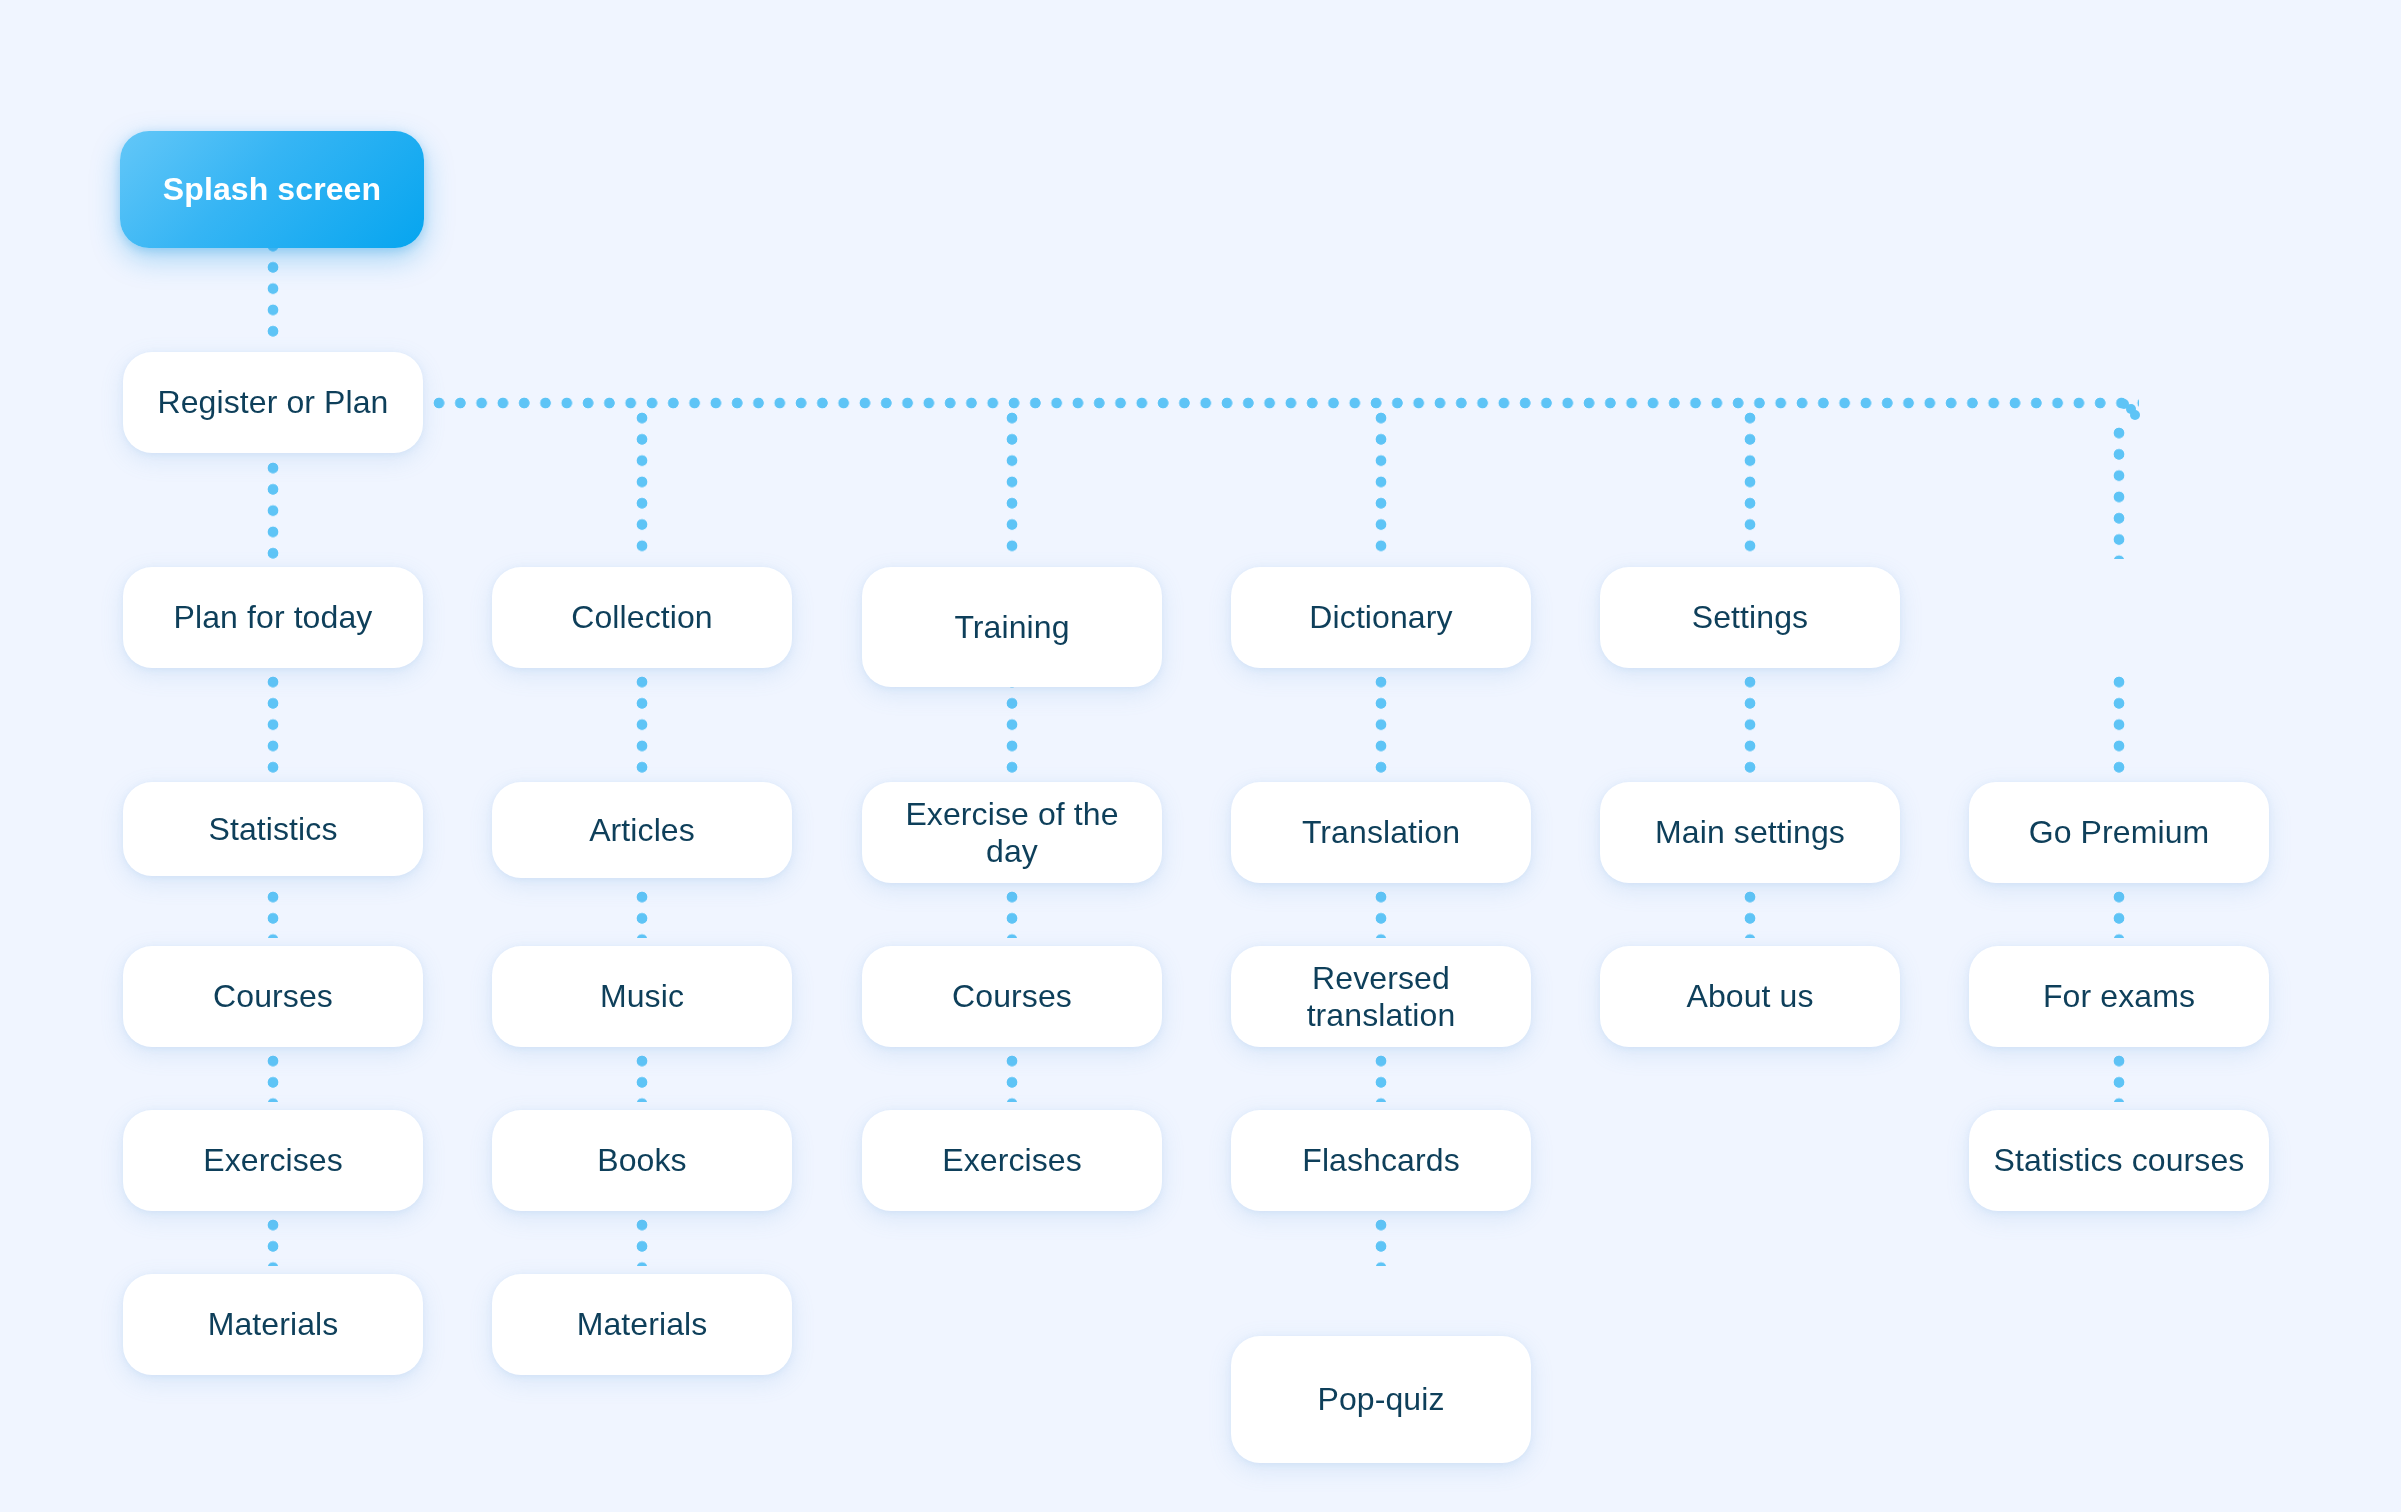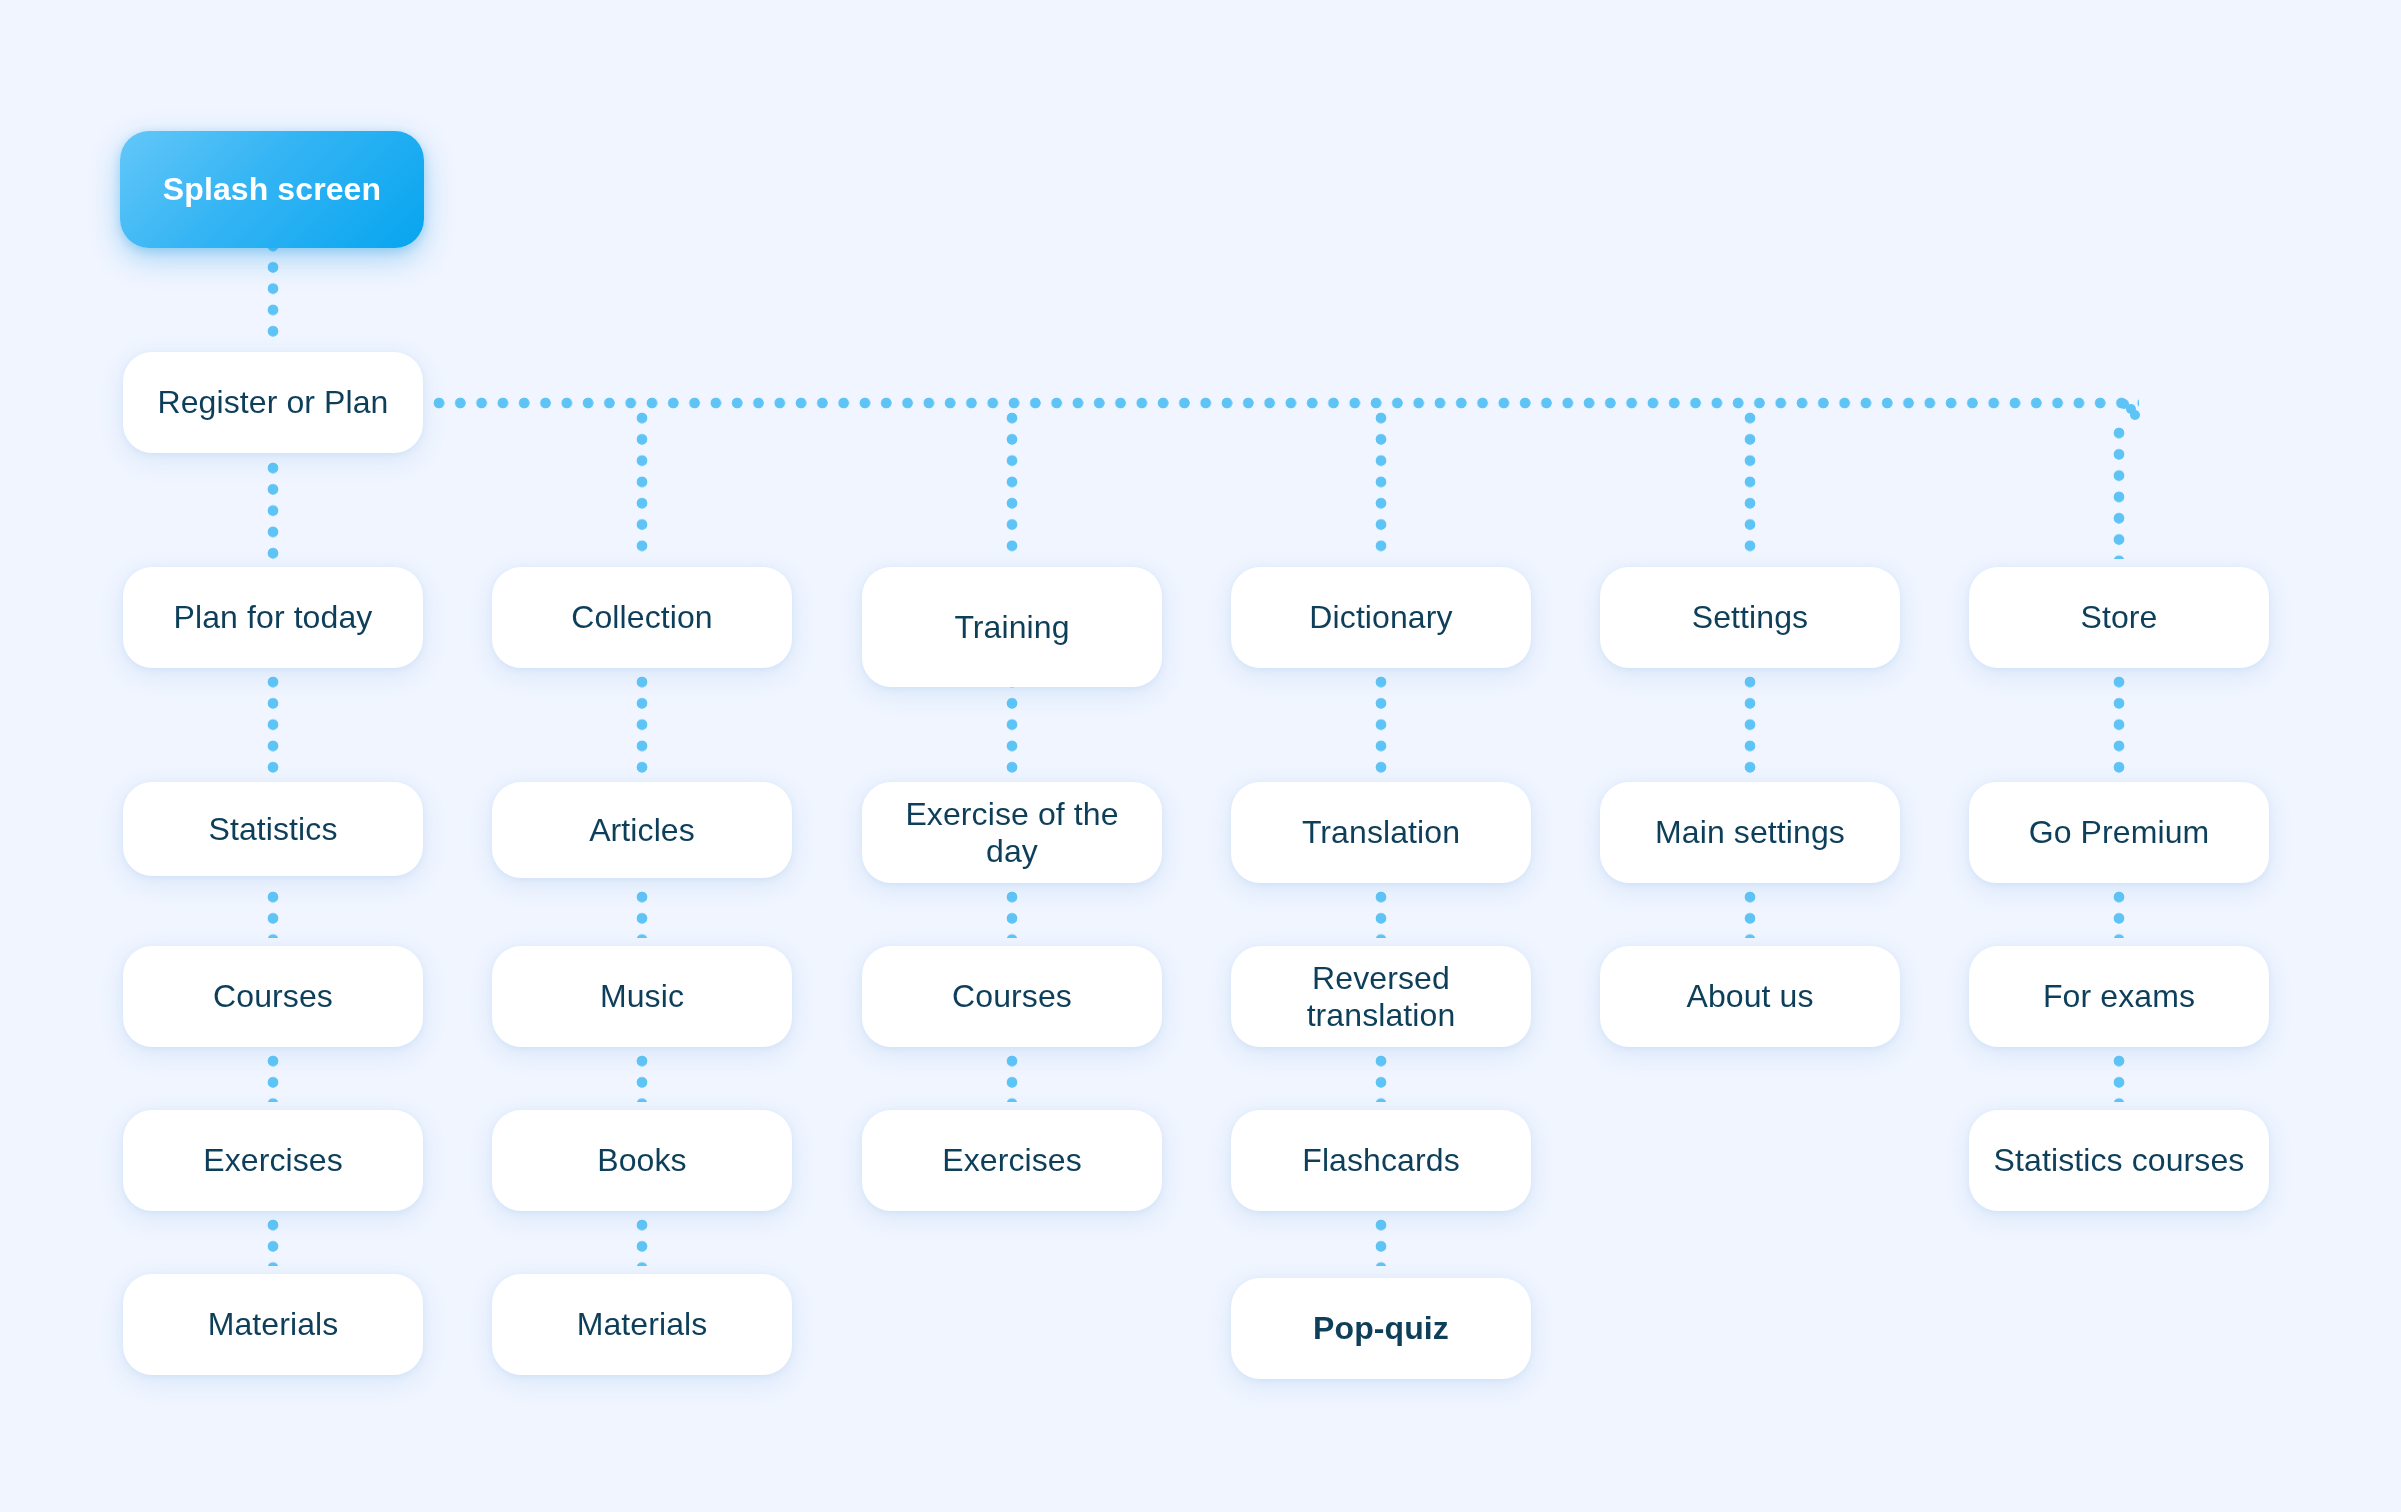--- a/index.html
+++ b/index.html
@@ -134,27 +134,26 @@
     <div class="dots-v" style="left: 1006px; top: 1055px; height: 47px;"></div>
     <div class="node" style="left: 862px; top: 1110px; width: 300px; height: 101px;">Exercises</div>
     <div class="node" style="left: 1231px; top: 567px; width: 300px; height: 101px;">Dictionary</div>
     <div class="dots-v" style="left: 1375px; top: 676px; height: 97px;"></div>
     <div class="node" style="left: 1231px; top: 782px; width: 300px; height: 101px;">Translation</div>
     <div class="dots-v" style="left: 1375px; top: 891px; height: 47px;"></div>
     <div class="node" style="left: 1231px; top: 946px; width: 300px; height: 101px;">Reversed translation</div>
     <div class="dots-v" style="left: 1375px; top: 1055px; height: 47px;"></div>
     <div class="node" style="left: 1231px; top: 1110px; width: 300px; height: 101px;">Flashcards</div>
     <div class="dots-v" style="left: 1375px; top: 1219px; height: 47px;"></div>
-    <div class="node" style="left: 1231px; top: 1278px; width: 300px; height: 101px; font-weight: bold;">Pop-quiz</div>
+    <div class="node" style="left: 1231px; top: 1336px; width: 300px; height: 127px;">Pop-quiz</div>
     <div class="node" style="left: 1600px; top: 567px; width: 300px; height: 101px;">Settings</div>
     <div class="dots-v" style="left: 1744px; top: 676px; height: 97px;"></div>
     <div class="node" style="left: 1600px; top: 782px; width: 300px; height: 101px;">Main settings</div>
     <div class="dots-v" style="left: 1744px; top: 891px; height: 47px;"></div>
     <div class="node" style="left: 1600px; top: 946px; width: 300px; height: 101px;">About us</div>
-    <div class="node" style="left: 1969px; top: 567px; width: 300px; height: 101px;">Store</div>
     <div class="dots-v" style="left: 2113px; top: 676px; height: 97px;"></div>
     <div class="node" style="left: 1969px; top: 782px; width: 300px; height: 101px; border-radius: 27px;">Go Premium</div>
     <div class="dots-v" style="left: 2113px; top: 891px; height: 47px;"></div>
     <div class="node" style="left: 1969px; top: 946px; width: 300px; height: 101px;">For exams</div>
     <div class="dots-v" style="left: 2113px; top: 1055px; height: 47px;"></div>
     <div class="node" style="left: 1969px; top: 1110px; width: 300px; height: 101px;">Statistics courses</div>
   </div>
 
 
 </body></html>

